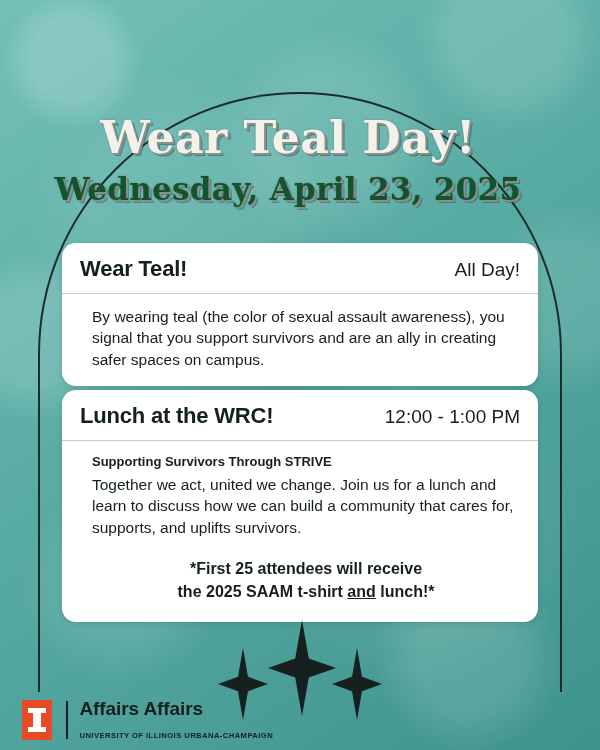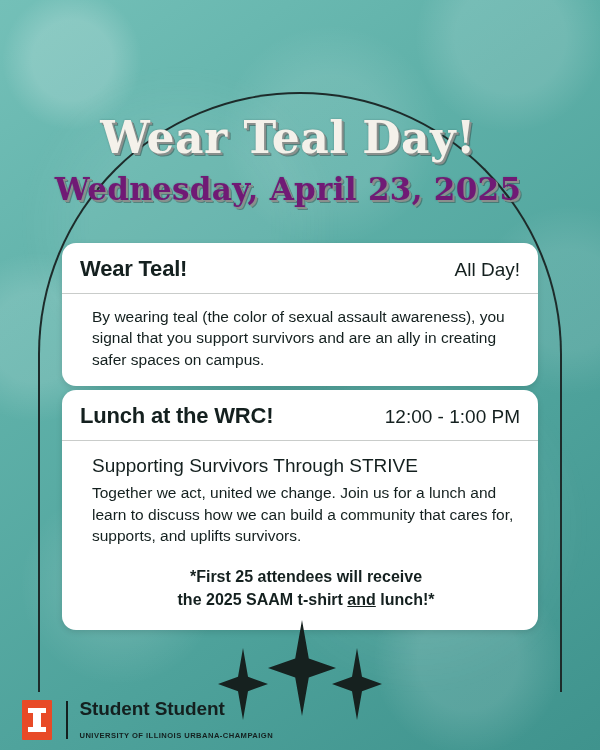--- a/index.html
+++ b/index.html
@@ -70,21 +70,21 @@
     margin: 0;
     text-shadow:
       2px 2px 0 #8a8f8c,
       3px 3px 0 rgba(40,60,58,0.45),
       0 0 2px rgba(0,0,0,0.25);
   }
   .title-sub {
     font-family: "DejaVu Serif", serif;
     font-weight: bold;
     font-size: 31px;
-    color: #701a75;
+    color: #14532d;
     margin: 8px 0 0 0;
     letter-spacing: 0.3px;
     text-shadow:
       2px 2px 0 #8a8f8c,
       3px 3px 0 rgba(40,60,58,0.42),
       0 0 2px rgba(0,0,0,0.22);
   }
   
   .card {
     position: absolute;
@@ -116,22 +116,22 @@
   .card-body {
     padding: 12px 18px 16px 18px;
     font-size: 15.5px;
     line-height: 1.38;
     color: #14201f;
     margin-left: 12px;
   }
   .card-1 { top: 243px; }
   .card-2 { top: 390px; }
   .sub-head {
-    font-weight: normal;
-    font-size: 19px;
+    font-weight: bold;
+    font-size: 13px;
     margin: 0 0 3px 0;
   }
   .para { margin: 0; }
   .note {
     text-align: center;
     font-weight: bold;
     font-size: 16px;
     line-height: 1.42;
     margin: 20px 0 2px 0;
   }
@@ -247,17 +247,17 @@
   </div>
 
   <div class="spark spark-b"></div>
   <div class="spark spark-c"></div>
   <div class="spark spark-a"></div>
 
   <div class="footer">
     <div class="logo-i"></div>
     <div class="footer-divider"></div>
     <div class="footer-text">
-      <div class="footer-title">Student Student</div>
+      <div class="footer-title">Affairs Affairs</div>
       <div class="footer-sub">UNIVERSITY OF ILLINOIS URBANA-CHAMPAIGN</div>
     </div>
   </div>
 </div>
 
 </body></html>

